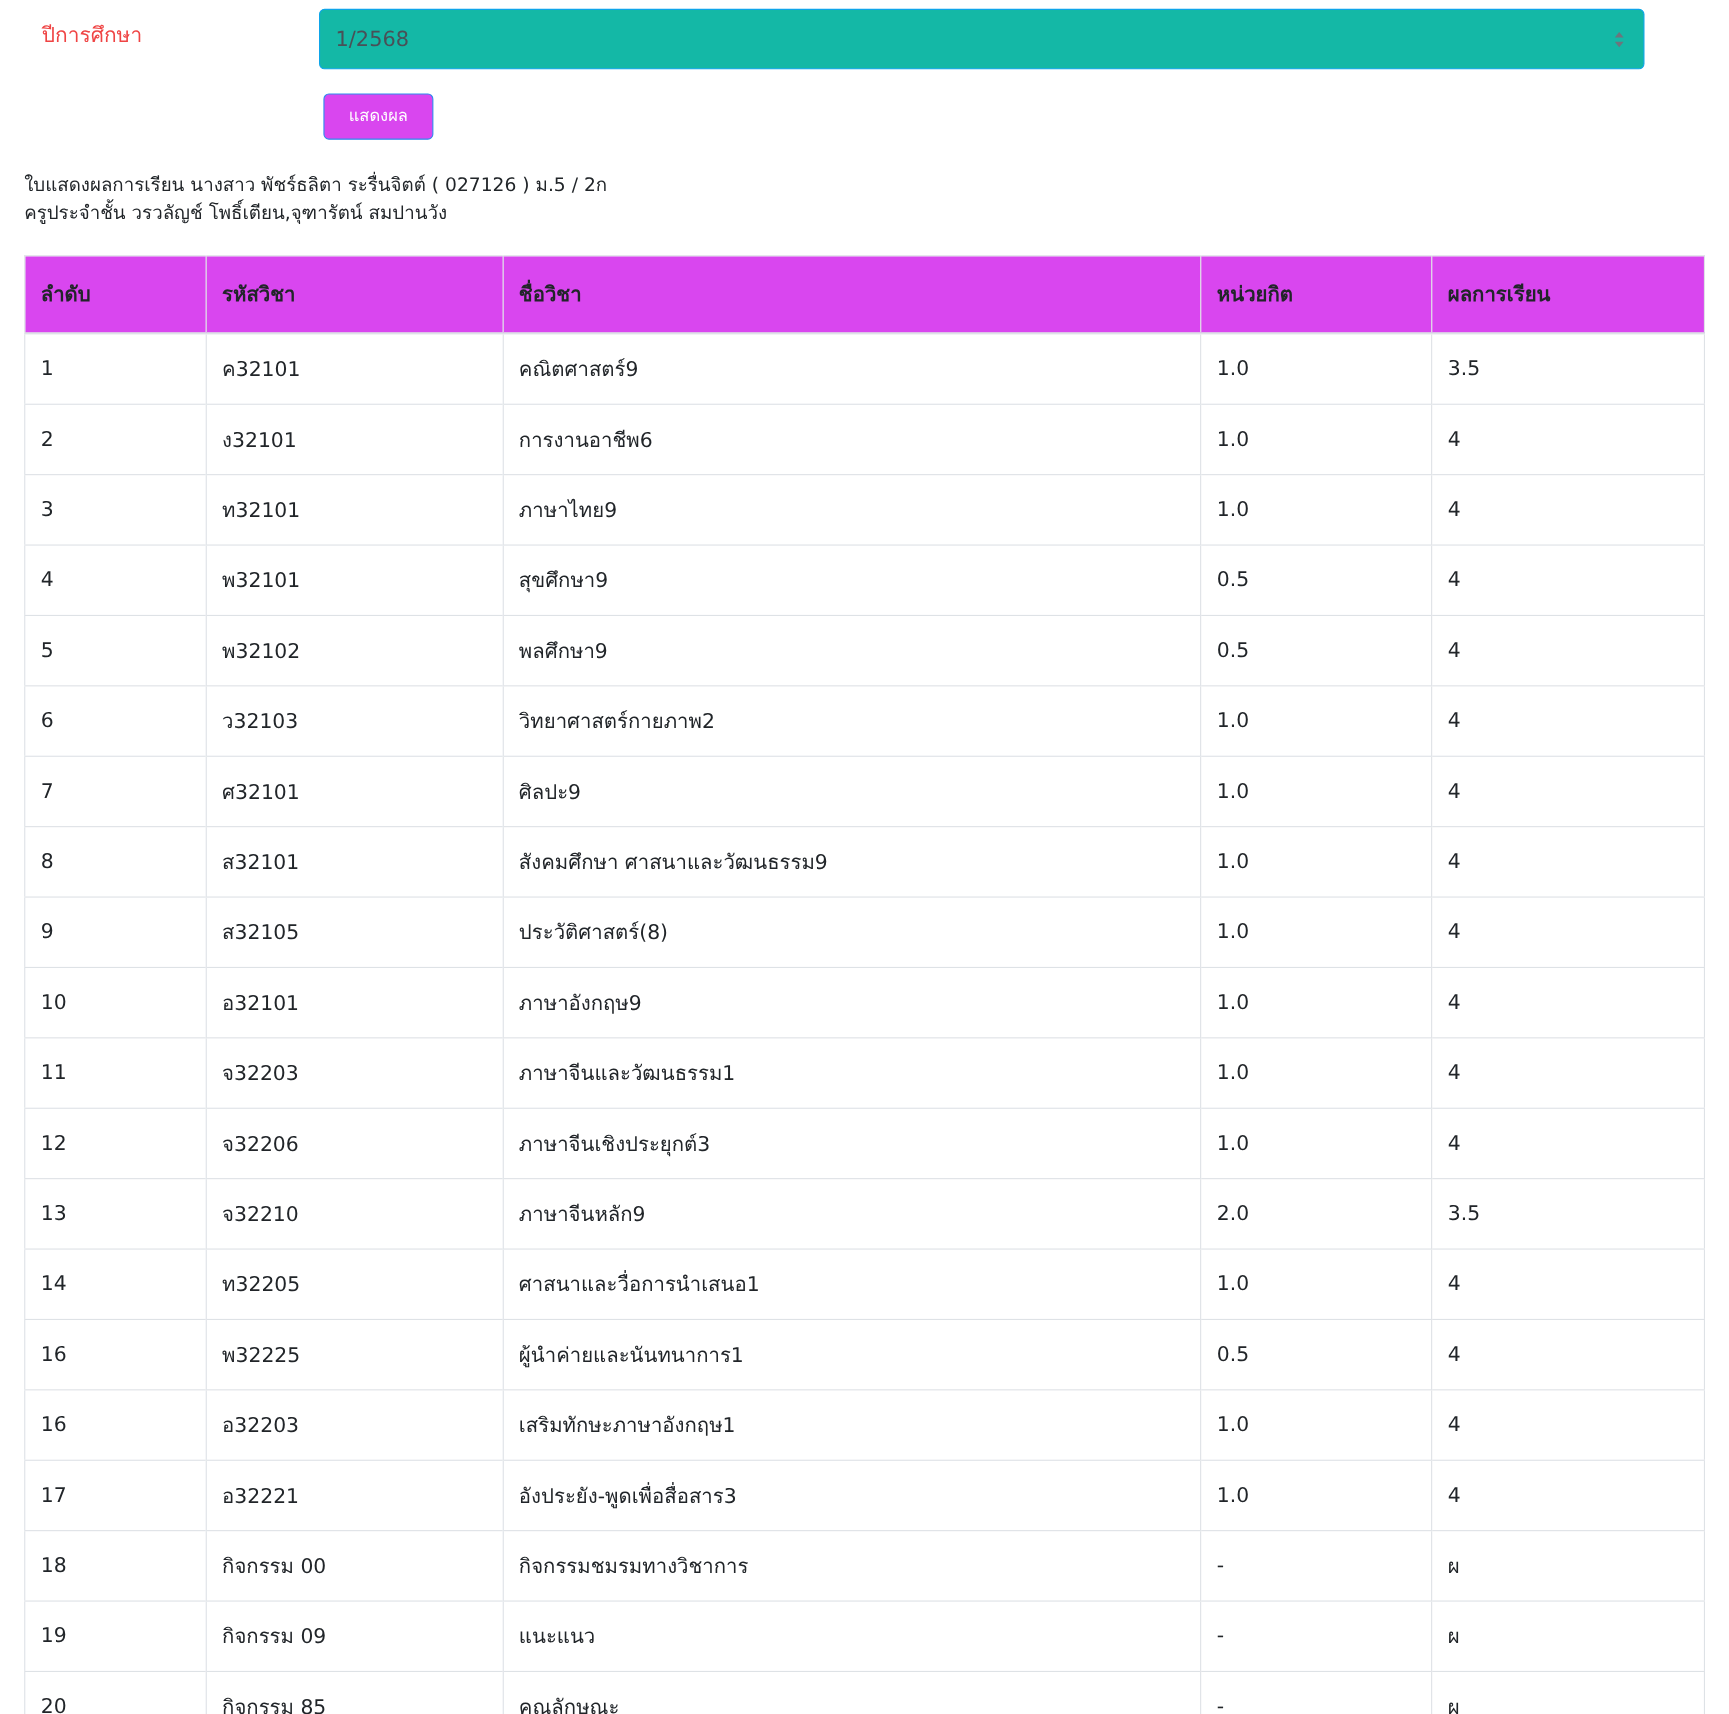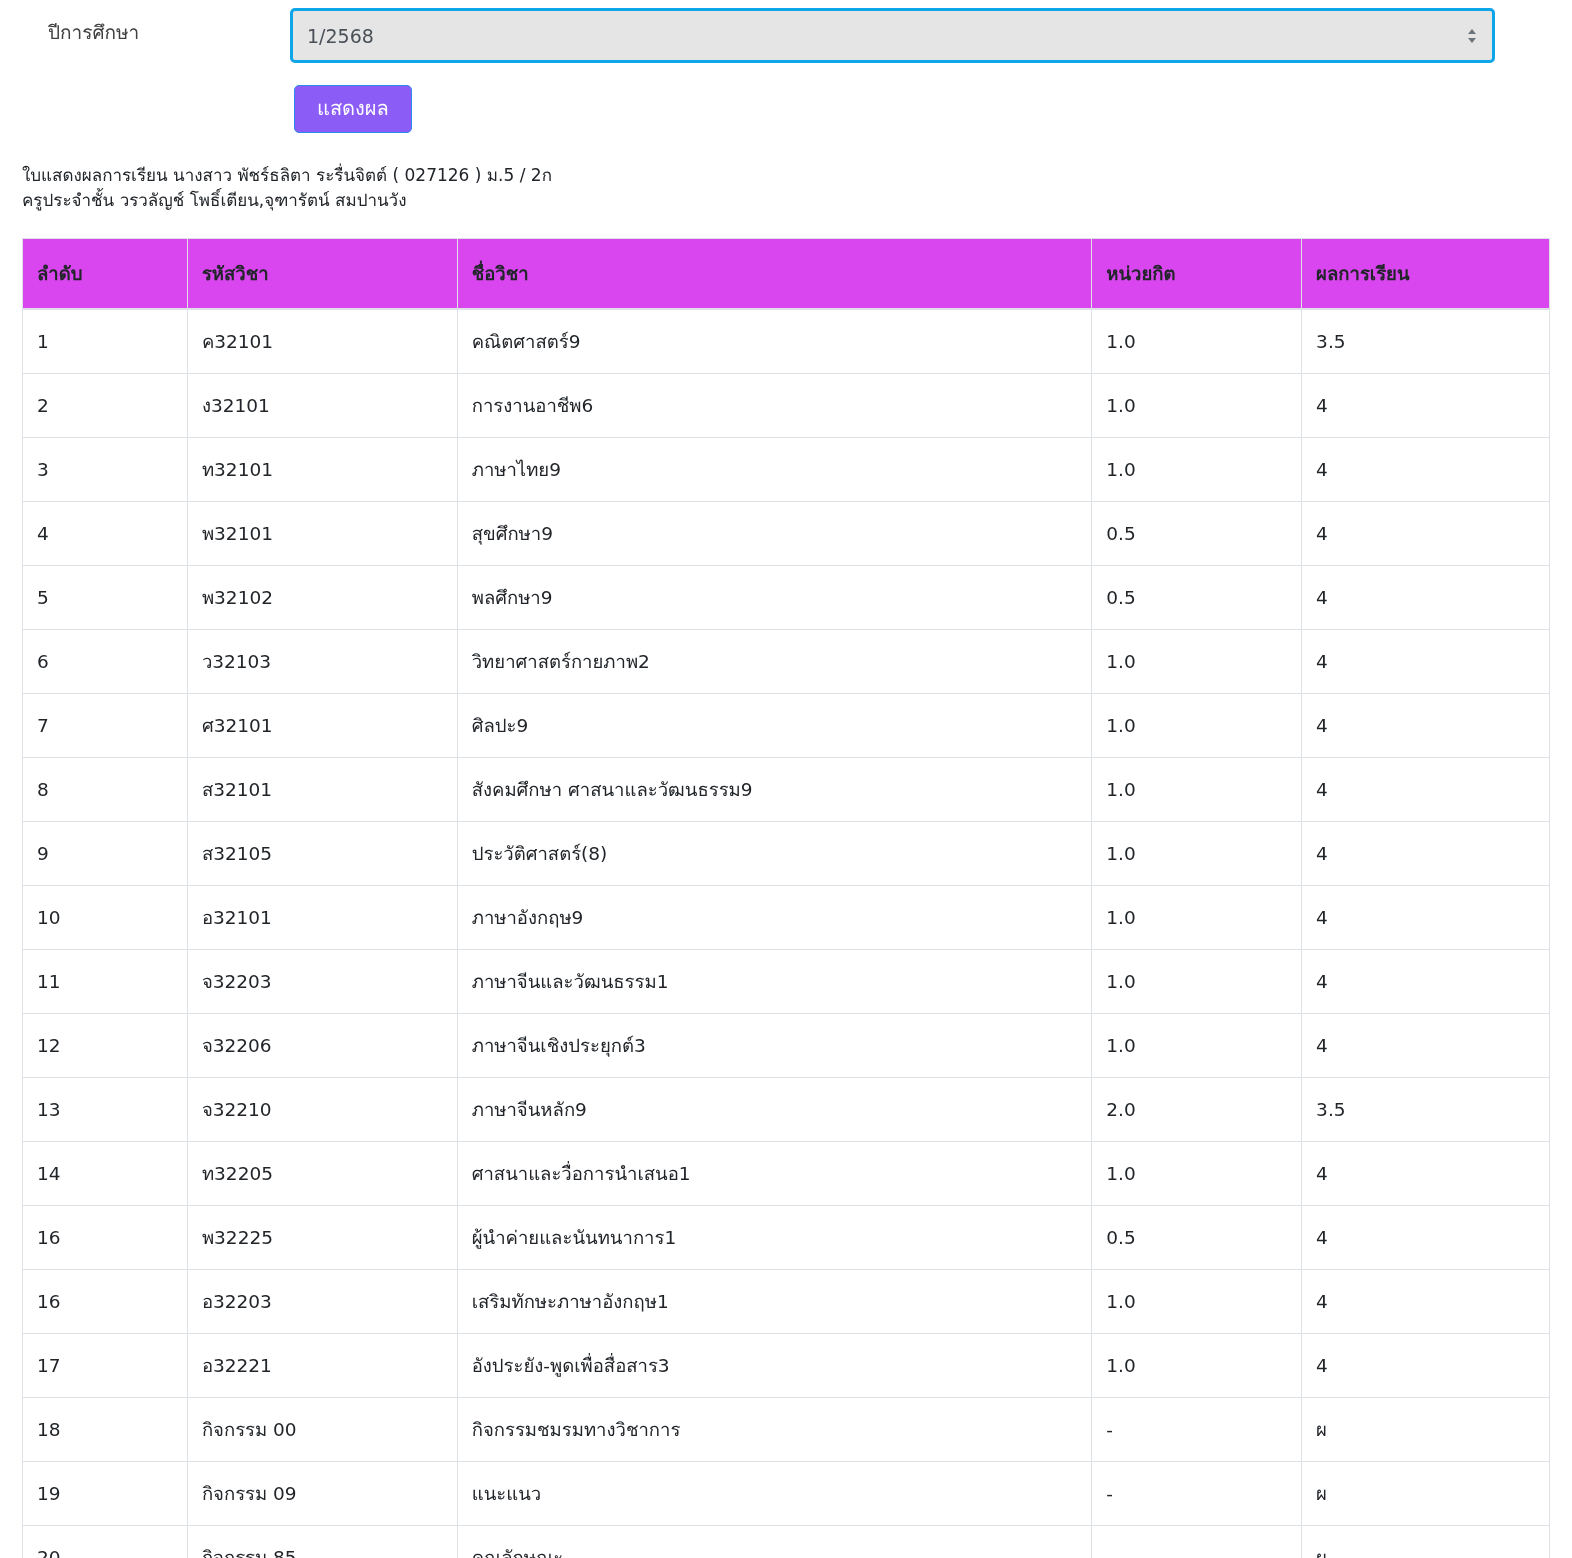--- a/index.html
+++ b/index.html
@@ -18,40 +18,40 @@
     background: #fff;
   }
   
   .form-row {
     display: flex;
     align-items: flex-start;
     padding: 8px 0 0 0;
   }
   .form-label {
     width: 290px;
-    padding-left: 48px;
+    padding-left: 38px;
     padding-top: 12px;
     font-size: 19px;
-    color: #404040;
+    color: #ef4444;
     line-height: 1.3;
   }
   .select-wrap {
     position: relative;
     width: 1205px;
   }
   .year-select {
     width: 100%;
     height: 55px;
     font-size: 19px;
     font-family: "DejaVu Sans", "Liberation Sans", sans-serif;
     color: #495057;
     padding: 6px 38px 6px 14px;
-    border: 3px solid #0ea5e9;
+    border: 1px solid #0ea5e9;
     border-radius: 5px;
-    background: #e5e5e5;
+    background: #14b8a6;
     -webkit-appearance: none;
     -moz-appearance: none;
     appearance: none;
     outline: none;
   }
   .select-arrow {
     position: absolute;
     right: 16px;
     top: 50%;
     transform: translateY(-50%);
@@ -63,24 +63,24 @@
     flex-direction: column;
     align-items: center;
   }
   .select-arrow svg { display:block; }
 
   
   .btn-row {
     padding: 22px 0 0 294px;
   }
   .btn-show {
-    background: #8b5cf6;
+    background: #d946ef;
     border: 1px solid #2e8bee;
     color: #fff;
-    font-size: 20px;
+    font-size: 15px;
     font-family: "DejaVu Sans", "Liberation Sans", sans-serif;
     padding: 10px 22px 12px 22px;
     border-radius: 5px;
     cursor: pointer;
     line-height: 1.2;
   }
 
   
   .report-head {
     padding: 30px 0 0 22px;

